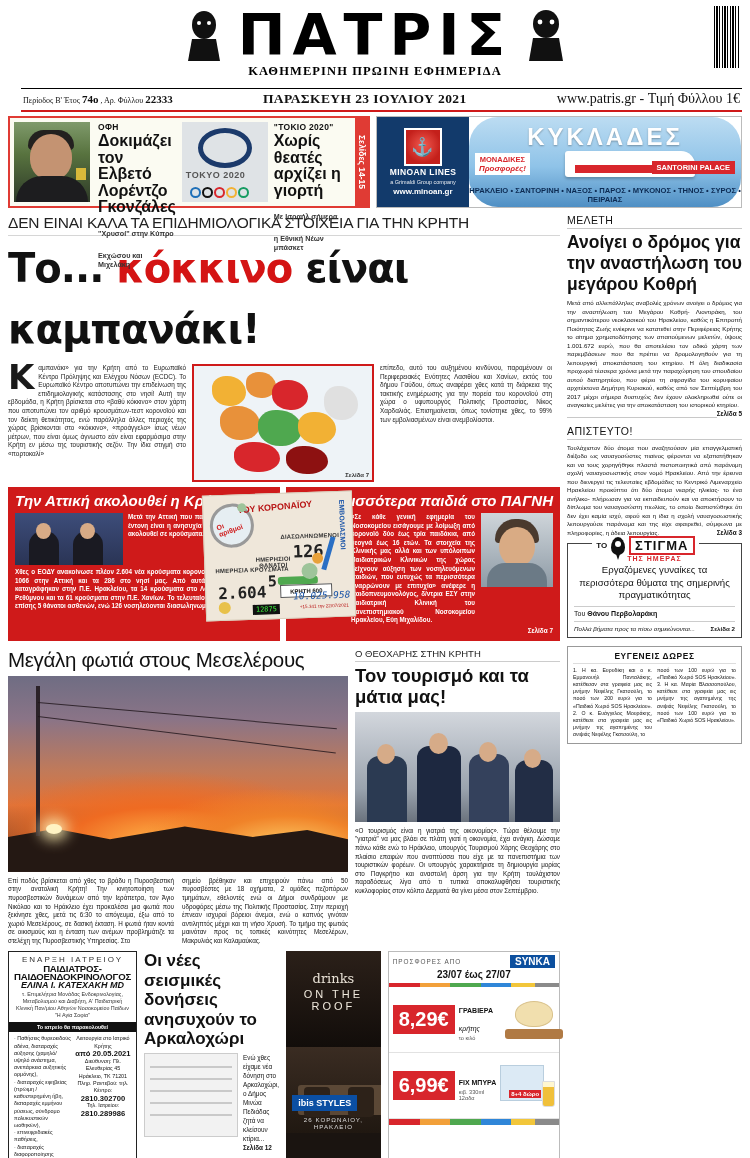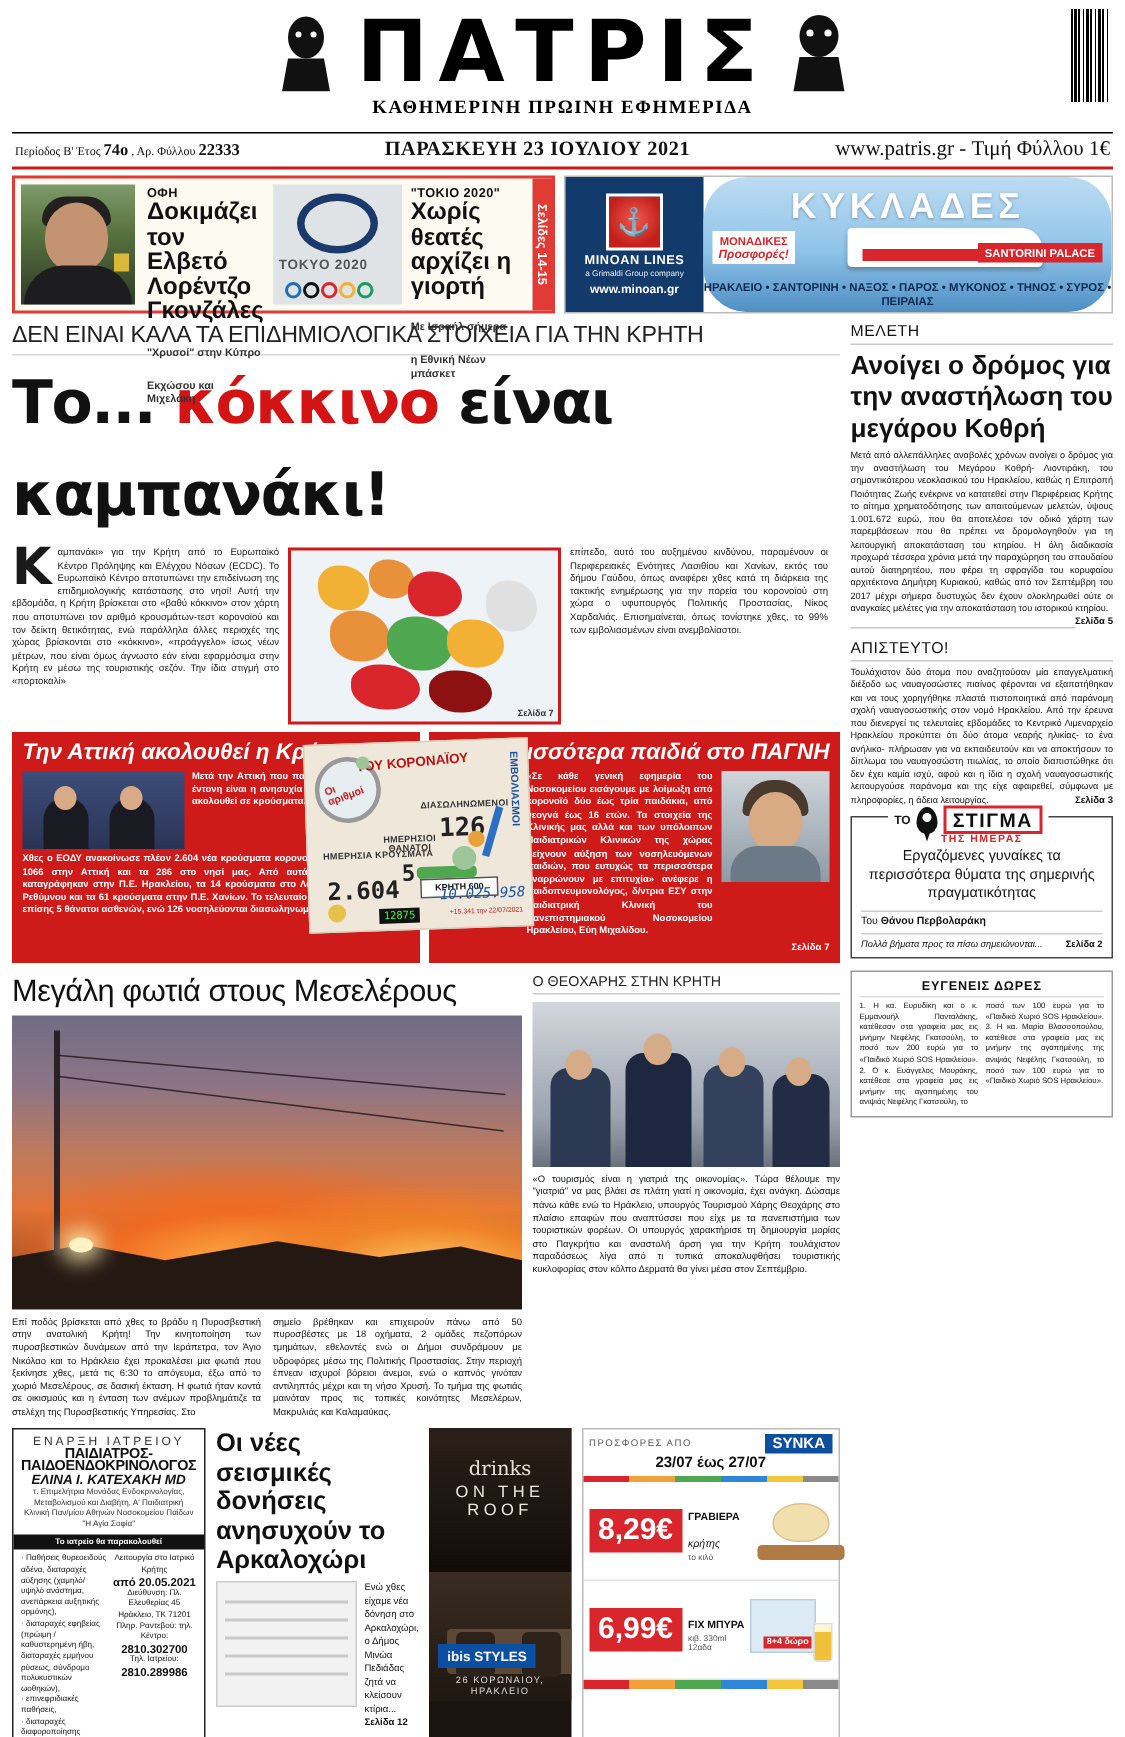--- a/index.html
+++ b/index.html
@@ -28,21 +28,21 @@
     font-family: "Liberation Serif", serif;
     font-size: 12.5px; font-weight: 700; letter-spacing: 1.1px;
     margin-top: -2px; color: #000;
   }
   .barcode { position: absolute; right: 2px; top: 6px; width: 26px; height: 62px;
     background: repeating-linear-gradient(90deg,#000 0,#000 1px,#fff 1px,#fff 2px,#000 2px,#000 4px,#fff 4px,#fff 5px,#000 5px,#000 6px,#fff 6px,#fff 8px);
   }
   .info-bar {
     display: flex; justify-content: space-between; align-items: baseline;
     border-top: 1px solid #000; border-bottom: 2px solid #cf1a1a;
-    padding: 2px 2px 3px; margin-top: 2px;
+    padding: 2px 2px 3px; margin-top: 2px; margin-left: 13px;
   }
   .info-left { font-family: "Liberation Serif", serif; font-size: 8px; }
   .info-left b { font-size: 11px; }
   .info-center { font-family: "Liberation Serif", serif; font-weight: 700; font-size: 13.5px; letter-spacing: .4px; }
   .info-right { font-family: "Liberation Serif", serif; font-size: 14px; }
 
   
   .topads { display: flex; gap: 6px; margin-top: 4px; height: 92px; }
   .ad-sport { flex: 0 0 362px; border: 2px solid #e03b34; background: #fbfbf2; display: flex; position: relative; }
   .sp-photo { width: 76px; margin: 4px; background: linear-gradient(180deg,#7f9a6b 0%, #58733f 40%, #2e3a28 100%); position: relative; overflow: hidden; }
@@ -437,20 +437,21 @@
               <span class="lamp"></span>
           </div>
           <div class="fire-body">
             <div>Επί ποδός βρίσκεται από χθες το βράδυ η Πυροσβεστική στην ανατολική Κρήτη! Την κινητοποίηση των πυροσβεστικών δυνάμεων από την Ιεράπετρα, τον Άγιο Νικόλαο και το Ηράκλειο έχει προκαλέσει μια φωτιά που ξεκίνησε χθες, μετά τις 6:30 το απόγευμα, έξω από το χωριό Μεσελέρους, σε δασική έκταση. Η φωτιά ήταν κοντά σε οικισμούς και η ένταση των ανέμων προβλημάτιζε τα στελέχη της Πυροσβεστικής Υπηρεσίας. Στο</div>
             <div>σημείο βρέθηκαν και επιχειρούν πάνω από 50 πυροσβέστες με 18 οχήματα, 2 ομάδες πεζοπόρων τμημάτων, εθελοντές ενώ οι Δήμοι συνδράμουν με υδροφόρες μέσω της Πολιτικής Προστασίας. Στην περιοχή έπνεαν ισχυροί βόρειοι άνεμοι, ενώ ο καπνός γινόταν αντιληπτός μέχρι και τη νήσο Χρυσή. Το τμήμα της φωτιάς μαινόταν προς τις τοπικές κοινότητες Μεσελέρων, Μακρυλιάς και Καλαμαύκας.</div>
           </div>
         </div>
 
         <div class="fire-right">
           <div class="ov2">Ο ΘΕΟΧΑΡΗΣ ΣΤΗΝ ΚΡΗΤΗ</div>
+          <h2 class="th-head">Τον τουρισμό και τα μάτια μας!</h2>
           <div class="th-img">
             <span class="man m1"></span>
               <span class="man m2"></span>
               <span class="man m3"></span>
               <span class="man m4"></span>
             <span class="fc" style="left:22px;bottom:58px;width:18px;height:20px"></span>
             <span class="fc" style="left:74px;bottom:68px;width:19px;height:21px"></span>
             <span class="fc" style="left:124px;bottom:60px;width:18px;height:20px"></span>
             <span class="fc" style="left:169px;bottom:54px;width:17px;height:19px"></span>
           </div>

